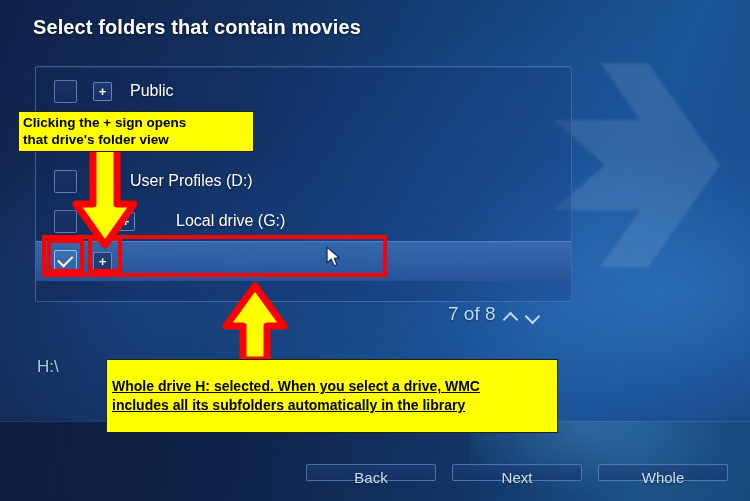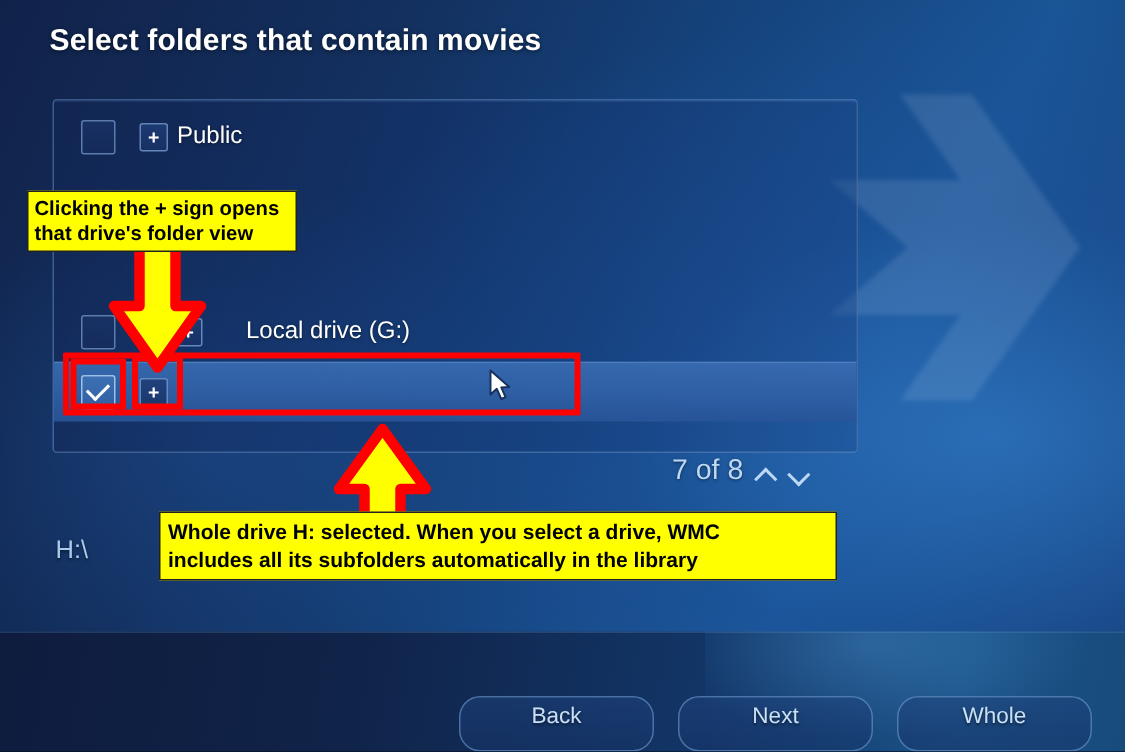--- a/index.html
+++ b/index.html
@@ -118,21 +118,21 @@
     background: linear-gradient(180deg, rgba(30,60,118,0.85) 0%, rgba(24,50,102,0.85) 100%);
     color: #ffffff;
     font-size: 13px;
     font-weight: bold;
     line-height: 17px;
     text-align: center;
     flex: none;
   }
 
   .row-label {
-    margin-left: 6px;
+    margin-left: 18px;
     font-size: 16px;
     color: #ffffff;
     white-space: nowrap;
     text-shadow: 0 1px 2px rgba(0,0,0,0.5);
   }
 
   
   .pager {
     position: absolute;
     left: 448px; top: 303px;
@@ -166,24 +166,24 @@
     left: 37px; top: 357px;
     font-size: 17px;
     color: #a8cbea;
     text-shadow: 0 1px 2px rgba(0,0,0,0.5);
   }
 
   
   .btn {
     position: absolute;
     top: 464px;
-    height: 37px;
+    height: 17px;
     box-sizing: border-box;
     border: 1px solid rgba(128,175,225,0.5);
-    border-radius: 14px;
+    border-radius: 2px;
     background: linear-gradient(180deg, rgba(30,66,124,0.55) 0%, rgba(22,52,104,0.55) 100%);
     color: #c9e0f6;
     font-size: 15px;
     line-height: 26px;
     text-align: center;
     text-shadow: 0 1px 2px rgba(0,0,0,0.5);
   }
   #btn-back   { left: 306px; width: 130px; }
   #btn-next   { left: 452px; width: 130px; }
   #btn-cancel { left: 598px; width: 130px; }
@@ -194,22 +194,22 @@
     background: #ffff00;
     border: 1px solid #222222;
     color: #000000;
     font-size: 13.5px;
     font-weight: bold;
     line-height: 17px;
     padding: 2px 4px 3px 4px;
     box-sizing: border-box;
     white-space: pre;
   }
-  #callout-plus { left: 18px; top: 111px; width: 180px; margin-top: 16px; }
-  #callout-drive { left: 106px; top: 341px; width: 452px; font-size: 14px; line-height: 19px; padding: 3px 5px; }
+  #callout-plus { left: 18px; top: 111px; width: 236px; }
+  #callout-drive { left: 106px; top: 359px; width: 452px; font-size: 14px; line-height: 19px; padding: 17px 5px; text-decoration: underline; }
 
   
   .red-rect {
     position: absolute;
     border: 4px solid #ff0000;
     box-sizing: border-box;
     border-radius: 1px;
   }
   #rect-row   { left: 42px; top: 235px; width: 345px; height: 42px; }
   #rect-check { left: 47px; top: 239px; width: 37px; height: 34px; }
@@ -240,20 +240,25 @@
   <div class="page-title">Select folders that contain movies</div>
 
   <div class="list-panel">
 
     <div class="row" style="top:4px;">
       <div class="chk"></div>
       <div class="plus">+</div>
       <div class="row-label">Public</div>
     </div>
 
+    <div class="row" style="top:94px;">
+      <div class="chk"></div>
+      <div class="plus">+</div>
+      <div class="row-label">User Profiles (D:)</div>
+    </div>
 
     <div class="row" style="top:134px;gap:23px;">
       <div class="chk"></div>
       <div class="plus">+</div>
       <div class="row-label">Local drive (G:)</div>
     </div>
 
     <div class="row selected" style="top:174px;">
       <div class="chk checked">
         <span class="tick"></span>

